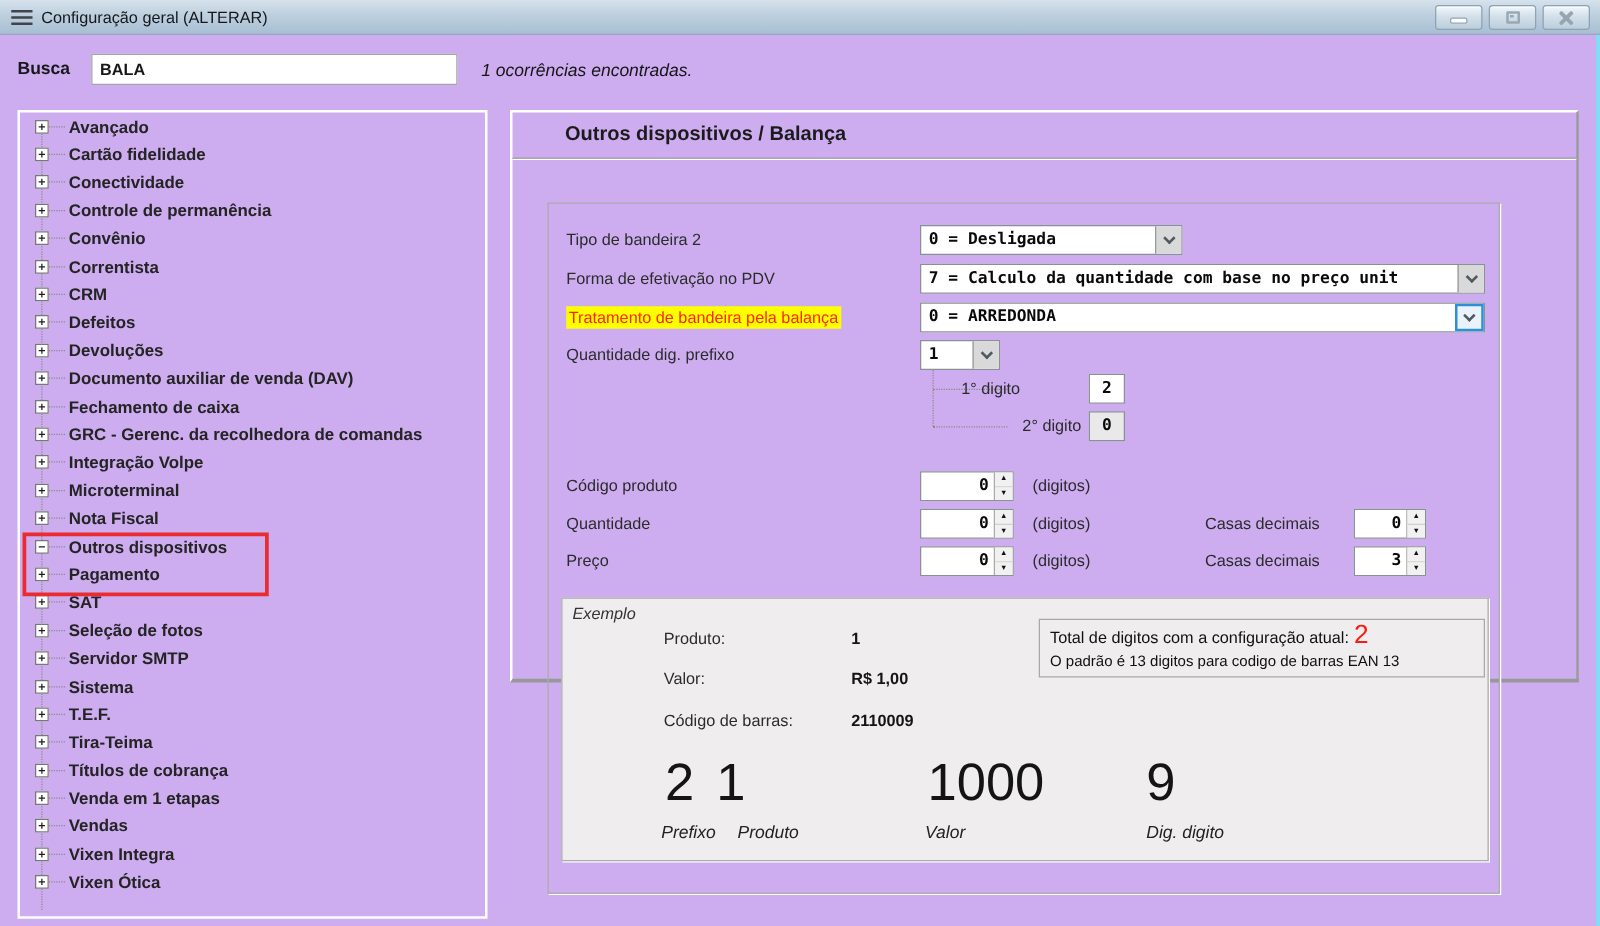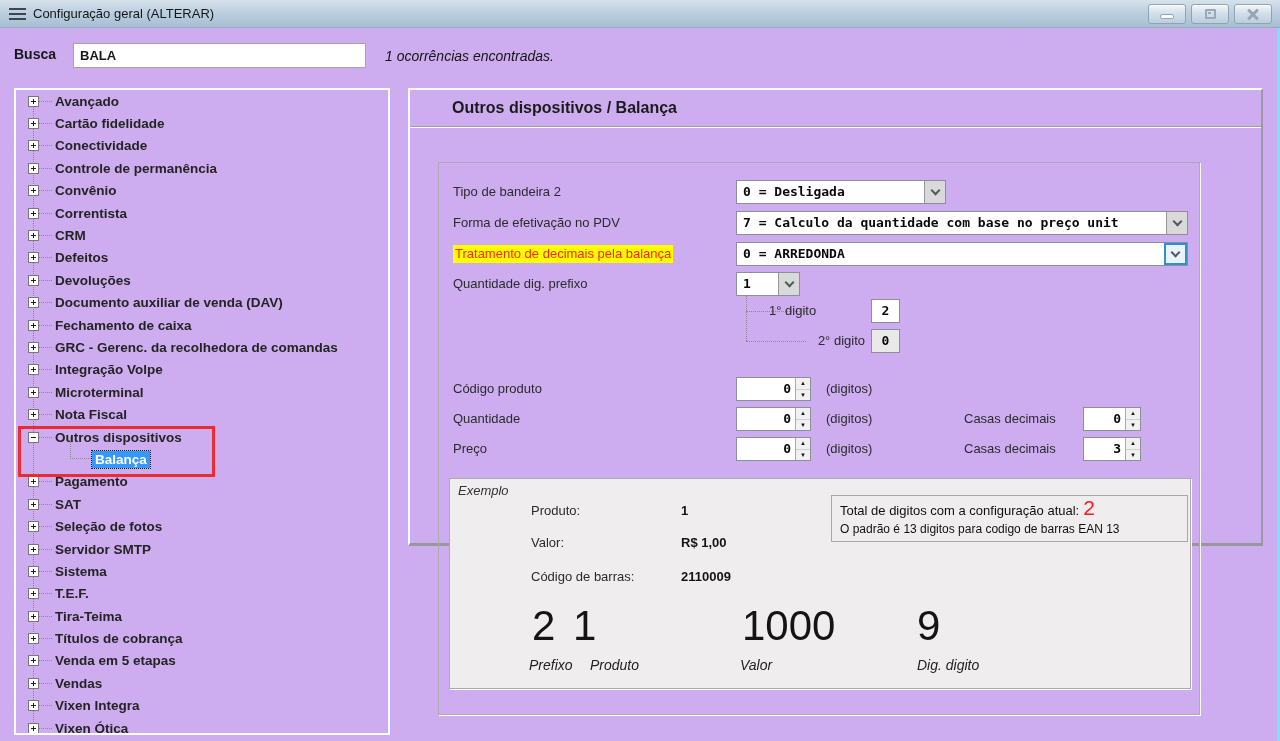--- a/index.html
+++ b/index.html
@@ -205,24 +205,20 @@
           <span class="expander plus"></span>
           <span class="h-dot"></span>
           <span class="tree-label">Nota Fiscal</span>
         </div>
         <div class="tree-row">
           <span class="expander minus"></span>
           <span class="h-dot"></span>
           <span class="tree-label">Outros dispositivos</span>
         </div>
         <div class="tree-row">
-          <span class="child-conn"></span>
-          <span class="tree-label selected child-label">Balança</span>
-        </div>
-        <div class="tree-row">
           <span class="expander plus"></span>
           <span class="h-dot"></span>
           <span class="tree-label">Pagamento</span>
         </div>
         <div class="tree-row">
           <span class="expander plus"></span>
           <span class="h-dot"></span>
           <span class="tree-label">SAT</span>
         </div>
         <div class="tree-row">
@@ -251,21 +247,21 @@
           <span class="tree-label">Tira-Teima</span>
         </div>
         <div class="tree-row">
           <span class="expander plus"></span>
           <span class="h-dot"></span>
           <span class="tree-label">Títulos de cobrança</span>
         </div>
         <div class="tree-row">
           <span class="expander plus"></span>
           <span class="h-dot"></span>
-          <span class="tree-label">Venda em 5 etapas</span>
+          <span class="tree-label">Venda em 1 etapas</span>
         </div>
         <div class="tree-row">
           <span class="expander plus"></span>
           <span class="h-dot"></span>
           <span class="tree-label">Vendas</span>
         </div>
         <div class="tree-row">
           <span class="expander plus"></span>
           <span class="h-dot"></span>
           <span class="tree-label">Vixen Integra</span>
@@ -280,21 +276,21 @@
   </div>
 
   <div class="panel">
     <div class="panel-title">Outros dispositivos / Balança</div>
     <div class="psep"></div>
 
     <div class="form-box">
 
       <span class="flabel" style="left:14px;top:17px">Tipo de bandeira 2</span>
       <span class="flabel" style="left:14px;top:48px">Forma de efetivação no PDV</span>
-      <span class="flabel hl" style="left:14px;top:79px">Tratamento de decimais pela balança</span>
+      <span class="flabel hl" style="left:14px;top:79px">Tratamento de bandeira pela balança</span>
       <span class="flabel" style="left:14px;top:109px">Quantidade dig. prefixo</span>
 
       <div class="dd" style="left:297px;top:17px;width:210px">
         <span class="dd-text">0 = Desligada</span>
         <span class="dd-btn">
             <span class="chev"></span>
           </span>
       </div>
       <div class="dd" style="left:297px;top:48px;width:452px">
         <span class="dd-text">7 = Calculo da quantidade com base no preço unit</span>

